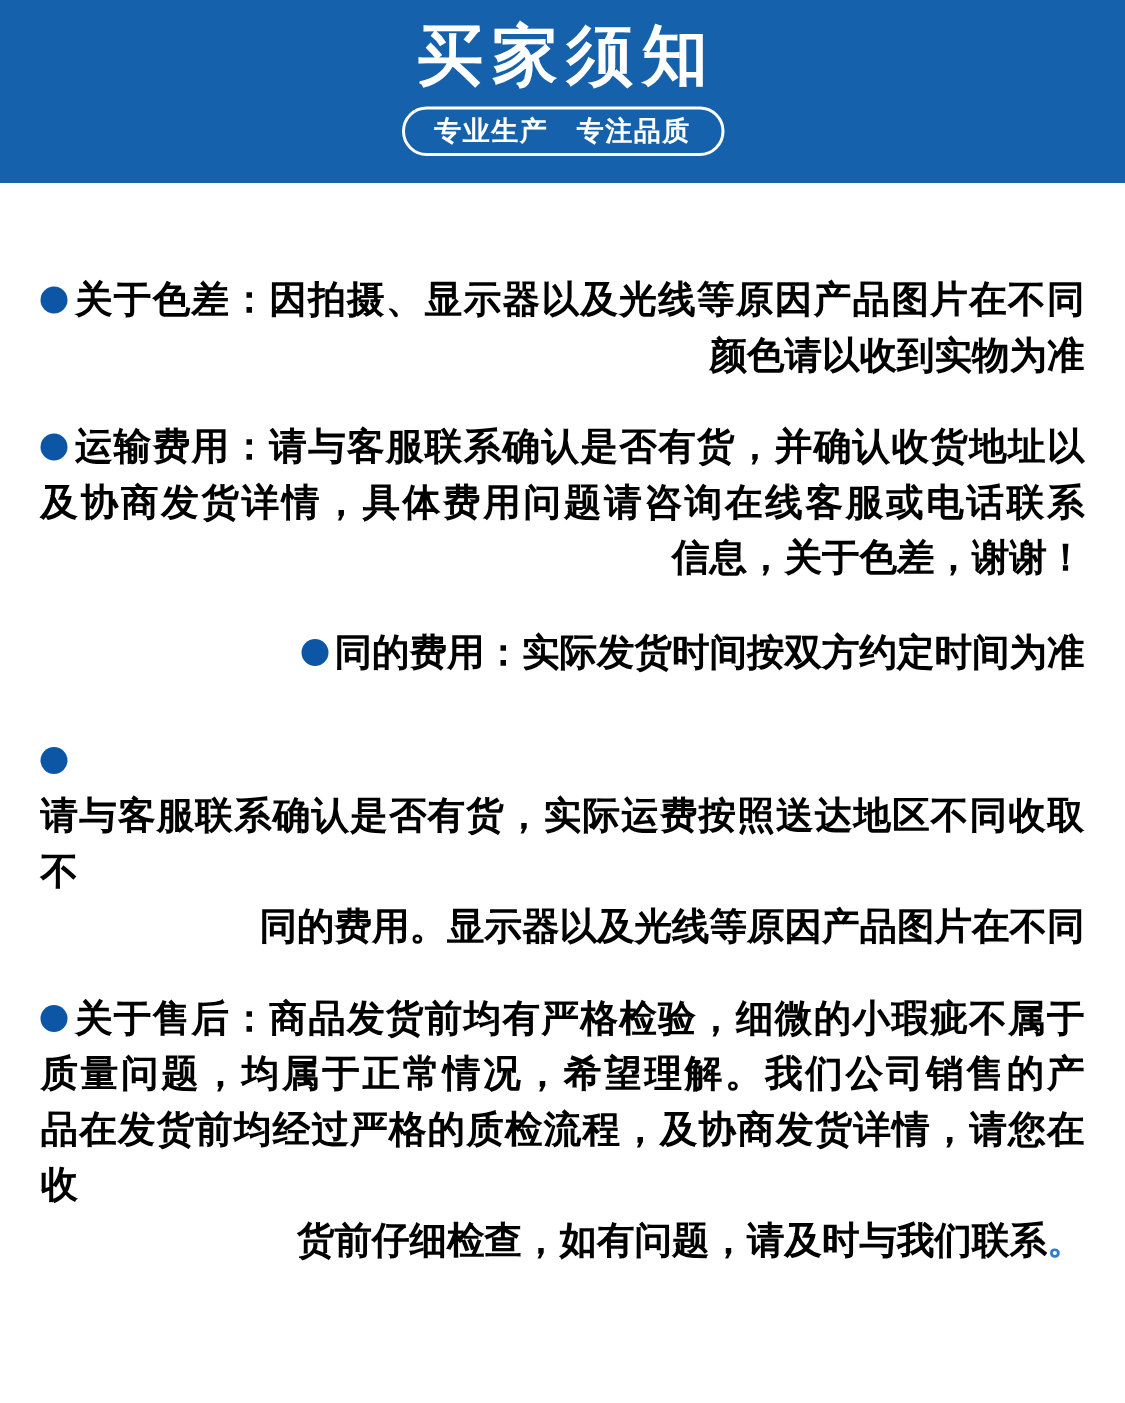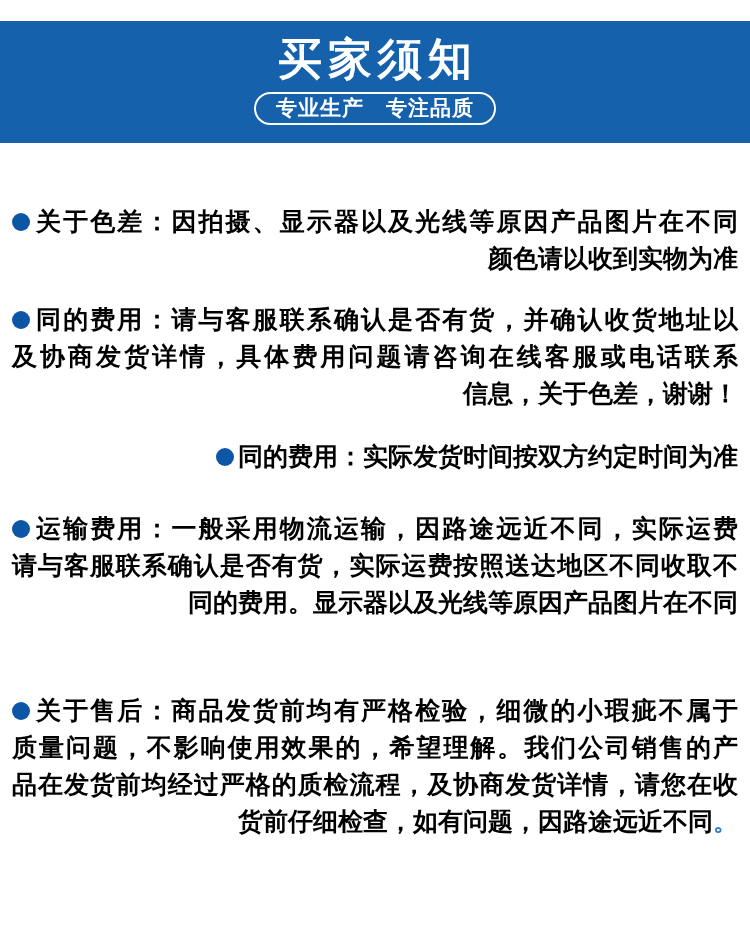--- a/index.html
+++ b/index.html
@@ -12,54 +12,53 @@
   html,body{margin:0;padding:0;}
   body{
     width:750px;height:935px;
     background:#ffffff;
     font-family:"Liberation Sans",sans-serif;
     font-weight:bold;
     color:var(--text-black);
     overflow:hidden;
   }
   .banner{
-    margin-top:21px;
     height:122px;
     background:var(--banner-blue);
     text-align:center;
   }
   .banner-title{
     padding-top:12px;
     font-size:44px;
     line-height:52px;
     letter-spacing:6px;
     text-indent:6px;
     color:#ffffff;
   }
   .tagline-pill{
     display:inline-block;
     margin-top:7px;
     padding:3px 20px 4px 20px;
     border:2px solid #ffffff;
     border-radius:18px;
     color:#ffffff;
-    font-size:21px;
+    font-size:18px;
     line-height:22px;
     letter-spacing:1px;
   }
-  .content{padding:0 12px;}
+  .content{padding:0 27px;}
   .section{
     font-size:25px;
     line-height:37px;
   }
   .s1{margin-top:60px;}
   .s2{margin-top:24px;}
   .s3{margin-top:26px;}
   .s4{margin-top:35px;}
-  .s5{margin-top:71px;}
+  .s5{margin-top:24px;}
   .line{text-align:right;}
   .jl{text-align:justify;text-align-last:justify;}
   .bullet{
     display:inline-block;
     width:18px;height:18px;
     border-radius:50%;
     background:var(--bullet-blue);
     margin-right:4px;
     vertical-align:-1px;
   }
@@ -74,35 +73,35 @@
 </div>
 
 <div class="content">
 
   <div class="section s1">
     <div class="line jl"><span class="bullet"></span><span>关于色差：因拍摄、显示器以及光线等原因产品图片在不同</span></div>
     <div class="line">颜色请以收到实物为准</div>
   </div>
 
   <div class="section s2">
-    <div class="line jl"><span class="bullet"></span><span>同的费用：请与客服联系确认是否有货，并确认收货地址以</span></div>
+    <div class="line jl"><span class="bullet"></span><span>运输费用：请与客服联系确认是否有货，并确认收货地址以</span></div>
     <div class="line jl">及协商发货详情，具体费用问题请咨询在线客服或电话联系</div>
     <div class="line">信息，关于色差，谢谢！</div>
   </div>
 
   <div class="section s3">
     <div class="line"><span class="bullet"></span><span>同的费用：实际发货时间按双方约定时间为准</span></div>
   </div>
 
   <div class="section s4">
-    <div class="line jl"><span class="bullet"></span><span>运输费用：一般采用物流运输，因路途远近不同，实际运费</span></div>
+    <div class="line jl"><span class="bullet"></span></div>
     <div class="line jl">请与客服联系确认是否有货，实际运费按照送达地区不同收取不</div>
     <div class="line">同的费用。显示器以及光线等原因产品图片在不同</div>
   </div>
 
   <div class="section s5">
     <div class="line jl"><span class="bullet"></span><span>关于售后：商品发货前均有严格检验，细微的小瑕疵不属于</span></div>
-    <div class="line jl">质量问题，不影响使用效果的，希望理解。我们公司销售的产</div>
+    <div class="line jl">质量问题，均属于正常情况，希望理解。我们公司销售的产</div>
     <div class="line jl">品在发货前均经过严格的质检流程，及协商发货详情，请您在收</div>
-    <div class="line"><span>货前仔细检查，如有问题，因路途远近不同</span><span class="blue-period">。</span></div>
+    <div class="line"><span>货前仔细检查，如有问题，请及时与我们联系</span><span class="blue-period">。</span></div>
   </div>
 
 </div>
 
 </body></html>

